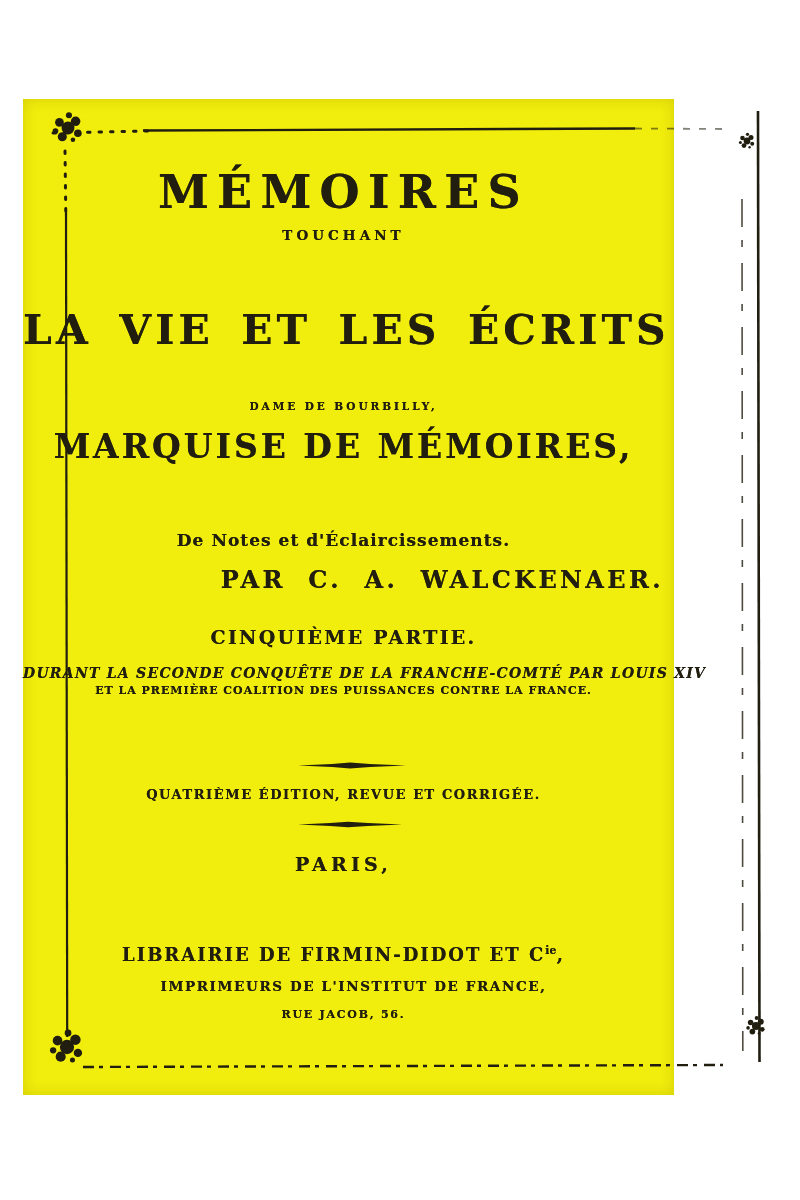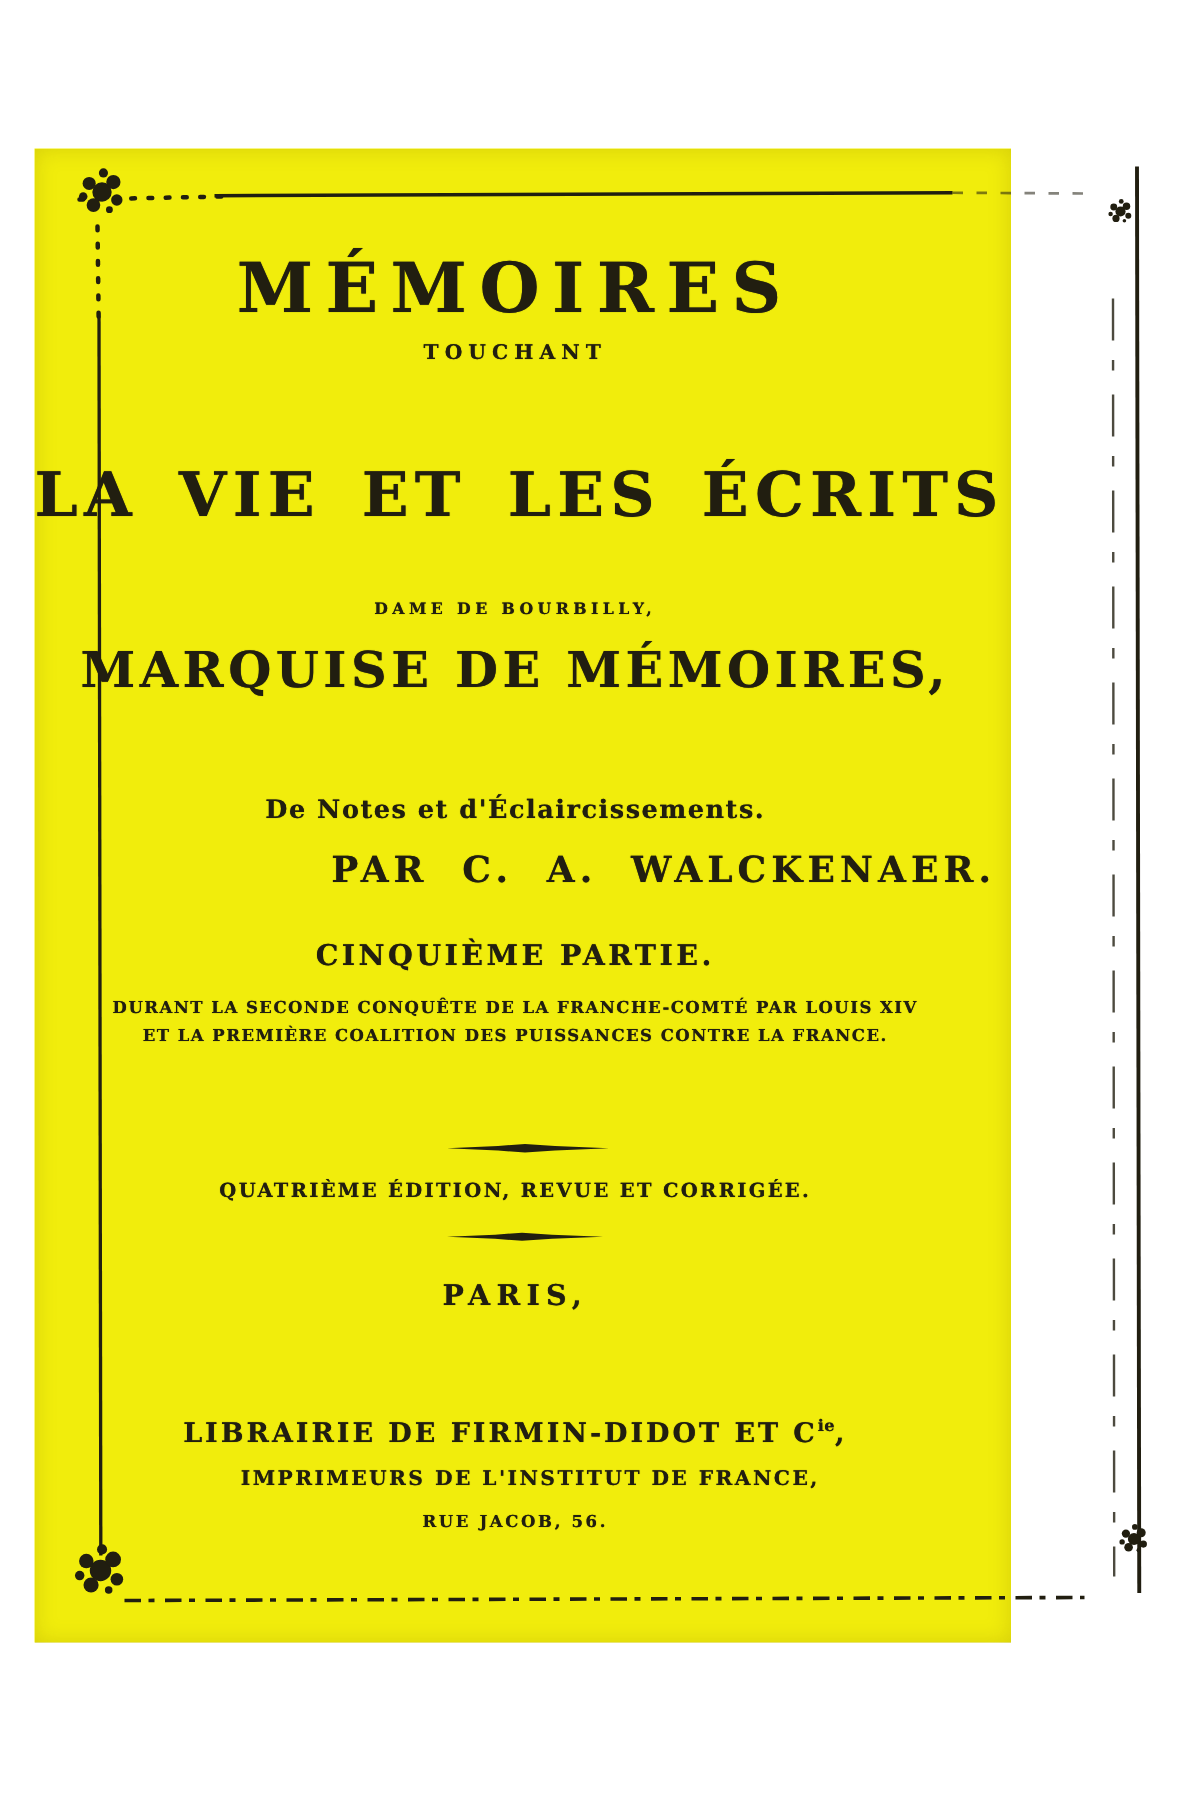--- a/index.html
+++ b/index.html
@@ -32,21 +32,21 @@
   .t-main    {top:70px;  font-size:46px;  letter-spacing:.18em;}
   .t-conn    {top:130px; font-size:13.5px;letter-spacing:.30em;}
   .t-subject {top:191px; font-size:41px;  letter-spacing:.10em; word-spacing:.22em;margin-top:20px;}
   .t-person  {top:259px; font-size:21px;  letter-spacing:.12em;}
   .t-estate  {top:302px; font-size:10.5px;letter-spacing:.28em;}
   .t-ptitle  {top:331px; font-size:33px;  letter-spacing:.09em;}
   .t-suivis  {top:405px; font-size:8px;   letter-spacing:.32em;}
   .t-notes   {top:433px; font-size:17px;  letter-spacing:.06em;}
   .t-author  {top:469px; font-size:24px;  letter-spacing:.14em; word-spacing:.45em;text-align:right;}
   .t-part    {top:529px; font-size:19px;  letter-spacing:.12em;text-align:center;}
-  .t-desc1   {top:567px; font-size:11px;  letter-spacing:.09em;}
+  .t-desc1   {top:567px; font-size:14px;  letter-spacing:.09em;font-style:italic;}
   .t-desc2   {top:586px; font-size:11px;  letter-spacing:.09em;}
   .t-edition {top:689px; font-size:13px;  letter-spacing:.12em;}
   .t-city    {top:756px; font-size:19px;  letter-spacing:.22em;}
   .t-publish {top:847px; font-size:18px;  letter-spacing:.11em;}
   .t-printer {top:881px; font-size:13.5px;letter-spacing:.12em;margin-left:20px;}
   .t-address {top:910px; font-size:11px;  letter-spacing:.16em;}
   .t-publish sup{
     font-size:60%;vertical-align:super;letter-spacing:.02em;
   }
   .rule{

